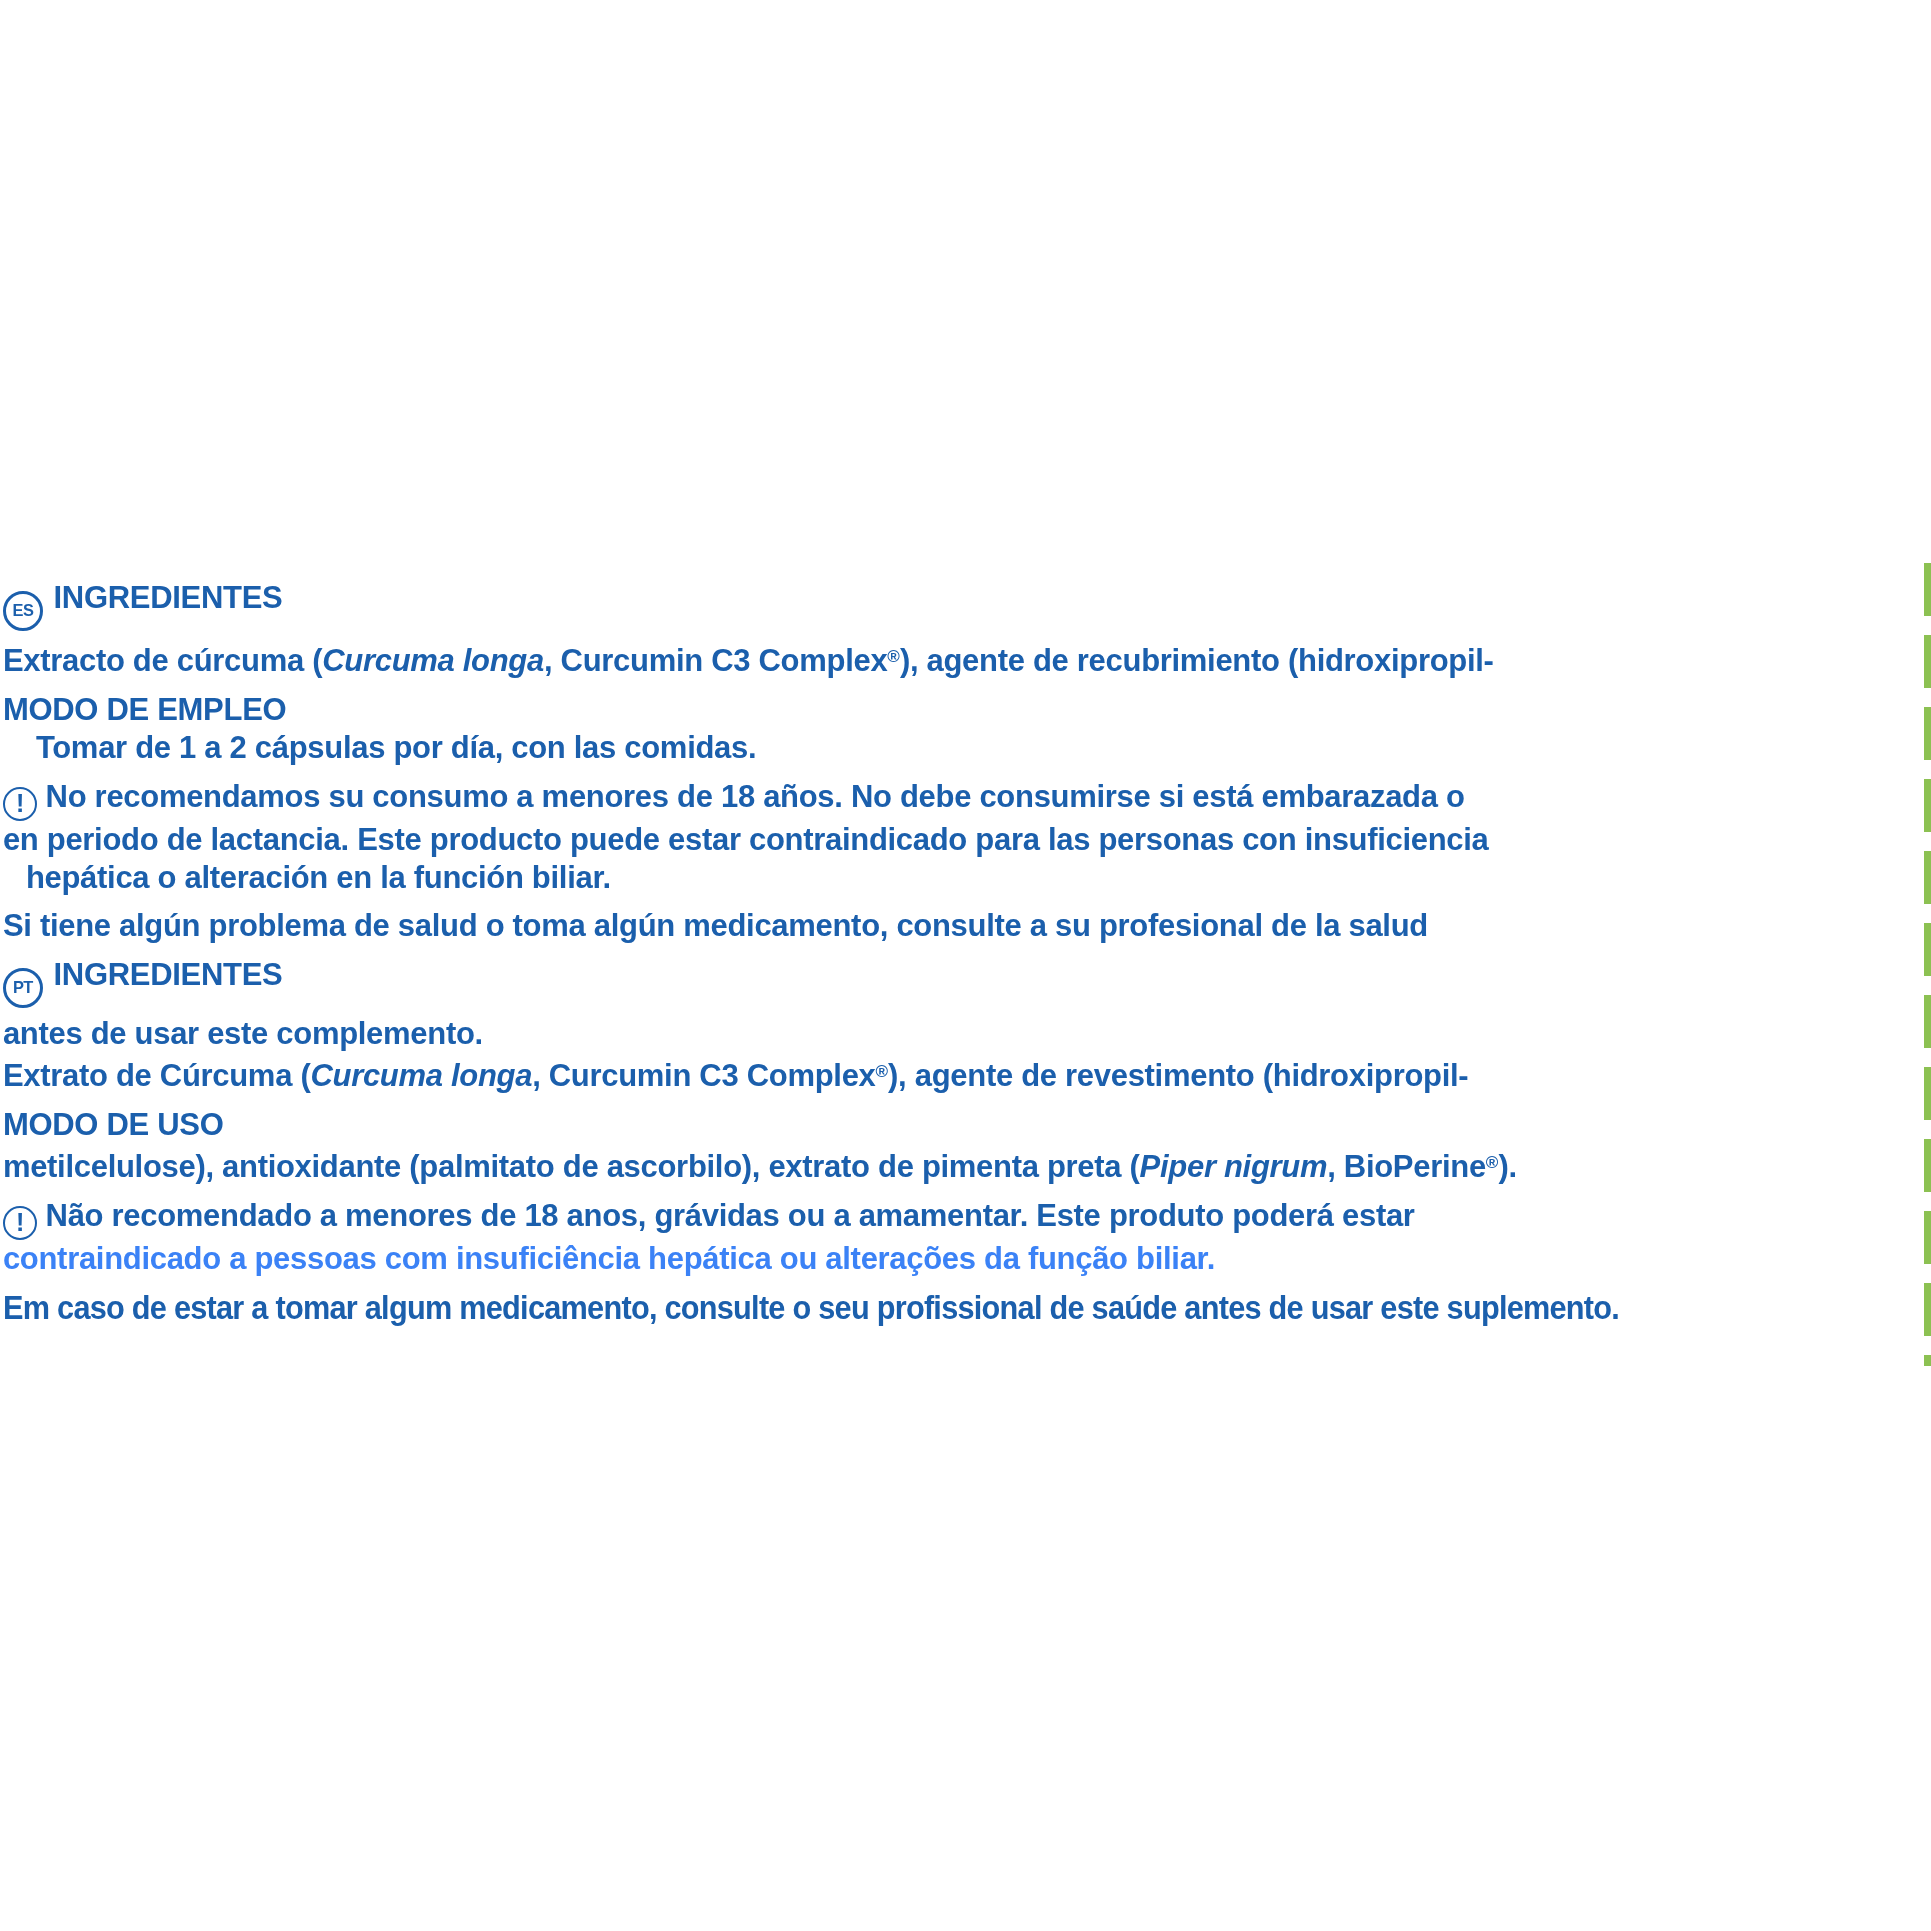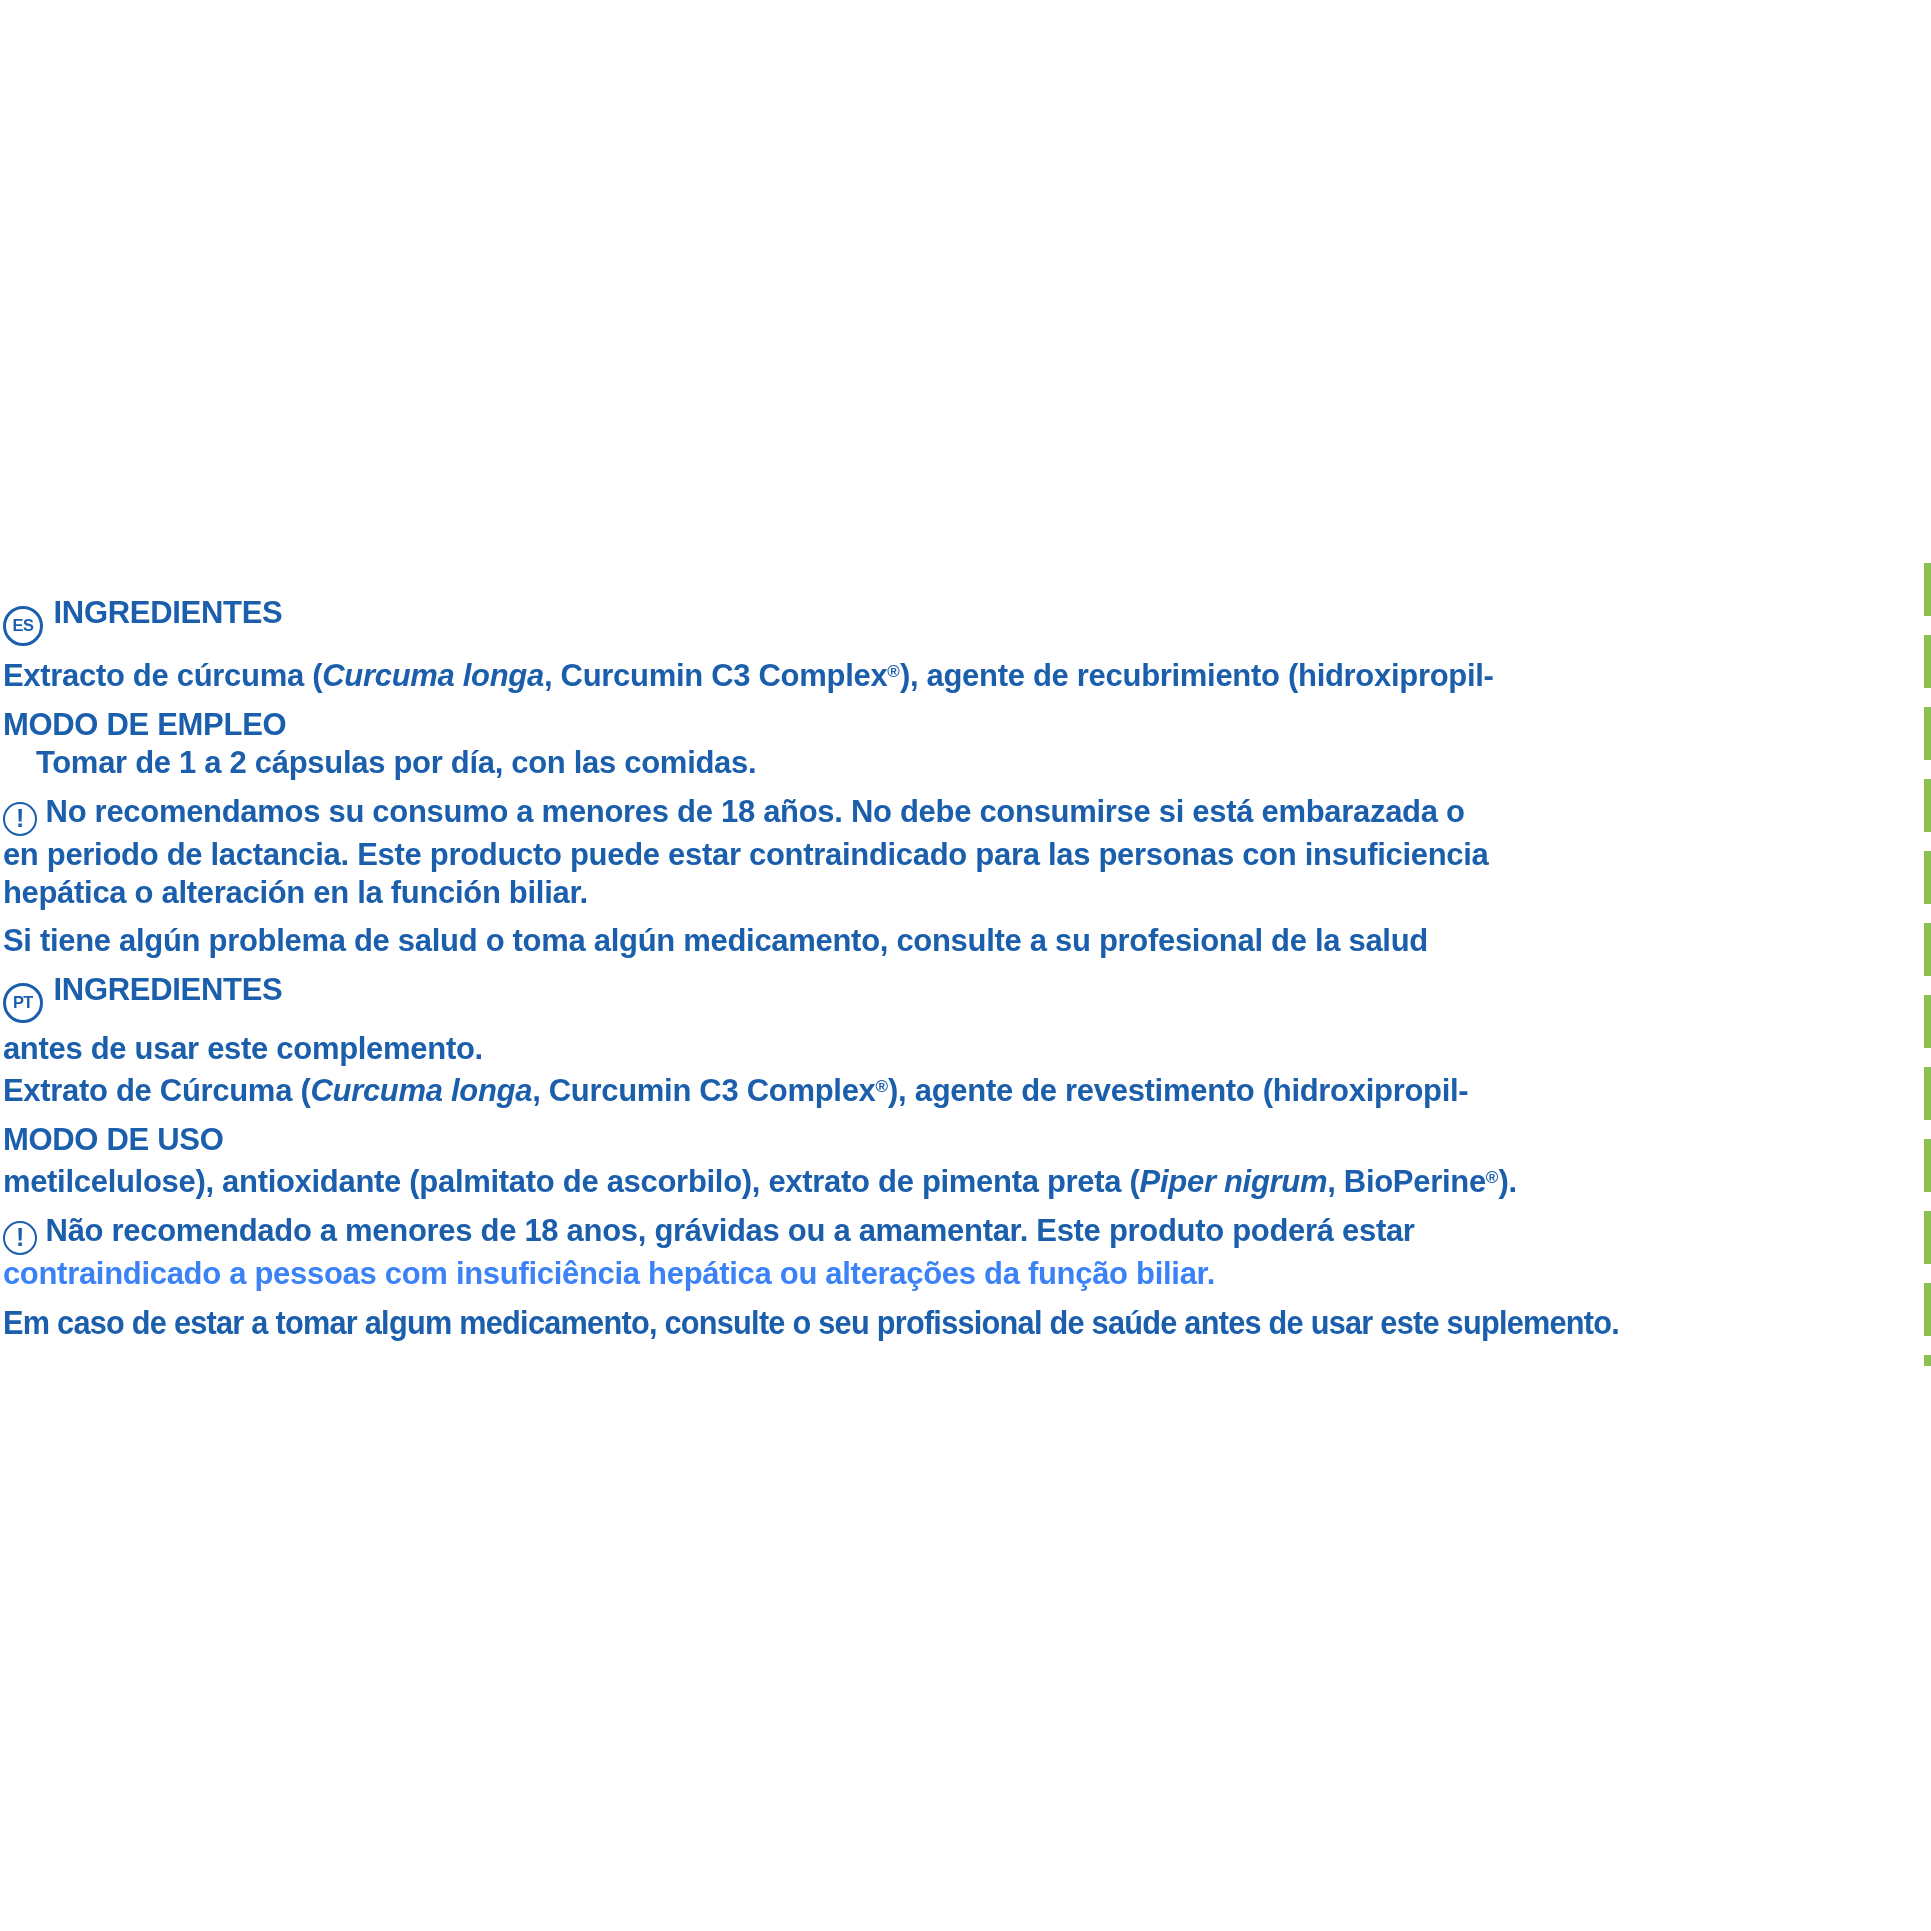--- a/index.html
+++ b/index.html
@@ -10,21 +10,21 @@
   body {
     width: 1931px;
     height: 1931px;
     position: relative;
     overflow: hidden;
     font-family: "Liberation Sans", sans-serif;
   }
   .label-panel {
     position: absolute;
     left: 2.9px;
-    top: 594px;
+    top: 579px;
     width: 1925px;
   }
   .line {
     white-space: nowrap;
     line-height: 38px;
     font-size: 31px;
     font-weight: 700;
     letter-spacing: -0.3px;
     color: #1b5fac;
   }
@@ -83,21 +83,21 @@
 </head>
 <body>
 
 <div class="label-panel" id="label-panel">
     <div class="line header header" style="color: rgb(27, 95, 172);"><span class="lang-badge" style="border-color: rgb(27, 95, 172);">ES</span><span class="">INGREDIENTES</span></div>
     <div class="line body" style="color: rgb(27, 95, 172);"><span class="">Extracto de cúrcuma (</span><span class="seg-italic ">Curcuma longa</span><span class="">, Curcumin C3 Complex</span><span class="seg-sup">®</span><span class="">), agente de recubrimiento (hidroxipropil-</span></div>
     <div class="line subheader block-start" style="color: rgb(27, 95, 172);"><span class="">MODO DE EMPLEO</span></div>
     <div class="line body" style="color: rgb(27, 95, 172); margin-left: 33px;"><span class="">Tomar de 1 a 2 cápsulas por día, con las comidas.</span></div>
     <div class="line body block-start" style="color: rgb(27, 95, 172);"><span class="warning-icon" style="border-color: rgb(27, 95, 172);">!</span><span class="">No recomendamos su consumo a menores de 18 años. No debe consumirse si está embarazada o</span></div>
     <div class="line body" style="color: rgb(27, 95, 172);"><span class="">en periodo de lactancia. Este producto puede estar contraindicado para las personas con insuficiencia</span></div>
-    <div class="line body" style="color: rgb(27, 95, 172);"><span class="">hepática o alteración en la función biliar.</span></div>
+    <div class="line body" style="color: rgb(27, 95, 172); margin-left: 23px;"><span class="">hepática o alteración en la función biliar.</span></div>
     <div class="line body block-start" style="color: rgb(27, 95, 172);"><span class="">Si tiene algún problema de salud o toma algún medicamento, consulte a su profesional de la salud</span></div>
     <div class="line header block-start header" style="color: rgb(27, 95, 172);"><span class="lang-badge" style="border-color: rgb(27, 95, 172);">PT</span><span class="">INGREDIENTES</span></div>
     <div class="line body" style="color: rgb(27, 95, 172);"><span class="">antes de usar este complemento.</span></div>
     <div class="line body" style="color: rgb(27, 95, 172);"><span class="">Extrato de Cúrcuma (</span><span class="seg-italic ">Curcuma longa</span><span class="">, Curcumin C3 Complex</span><span class="seg-sup">®</span><span class="">), agente de revestimento (hidroxipropil-</span></div>
     <div class="line subheader block-start" style="color: rgb(27, 95, 172);"><span class="">MODO DE USO</span></div>
     <div class="line body" style="color: rgb(27, 95, 172);"><span class="">metilcelulose), antioxidante (palmitato de ascorbilo), extrato de pimenta preta (</span><span class="seg-italic ">Piper nigrum</span><span class="">, BioPerine</span><span class="seg-sup">®</span><span class="">).</span></div>
     <div class="line body block-start" style="color: rgb(27, 95, 172);"><span class="warning-icon" style="border-color: rgb(27, 95, 172);">!</span><span class="">Não recomendado a menores de 18 anos, grávidas ou a amamentar. Este produto poderá estar</span></div>
     <div class="line body" style="color: #3b82f6;"><span class="">contraindicado a pessoas com insuficiência hepática ou alterações da função biliar.</span></div>
     <div class="line body block-start" style="color: rgb(27, 95, 172);"><span class="condensed-inner"><span class="">Em caso de estar a tomar algum medicamento, consulte o seu profissional de saúde antes de usar este suplemento.</span></span></div>
   </div>

